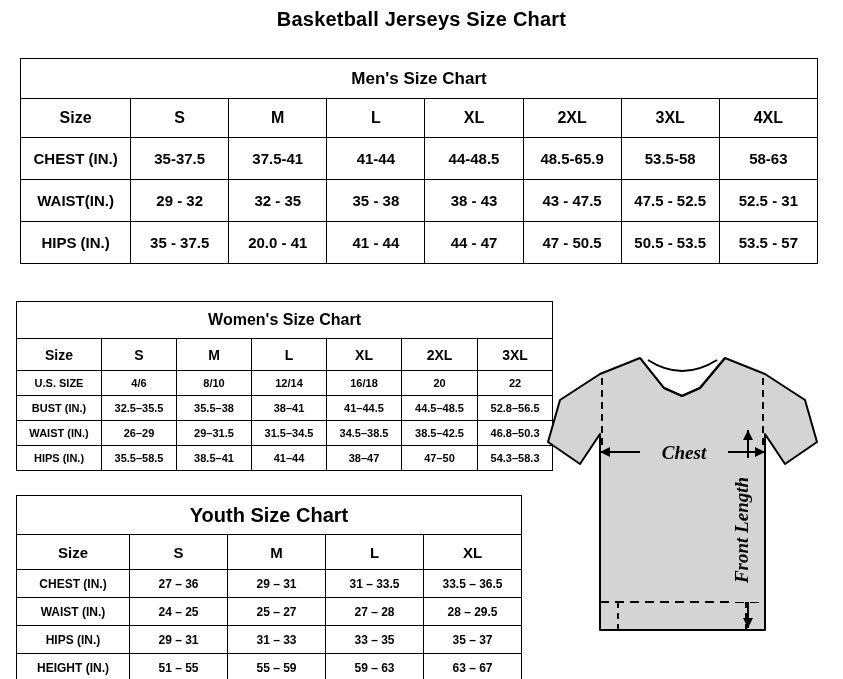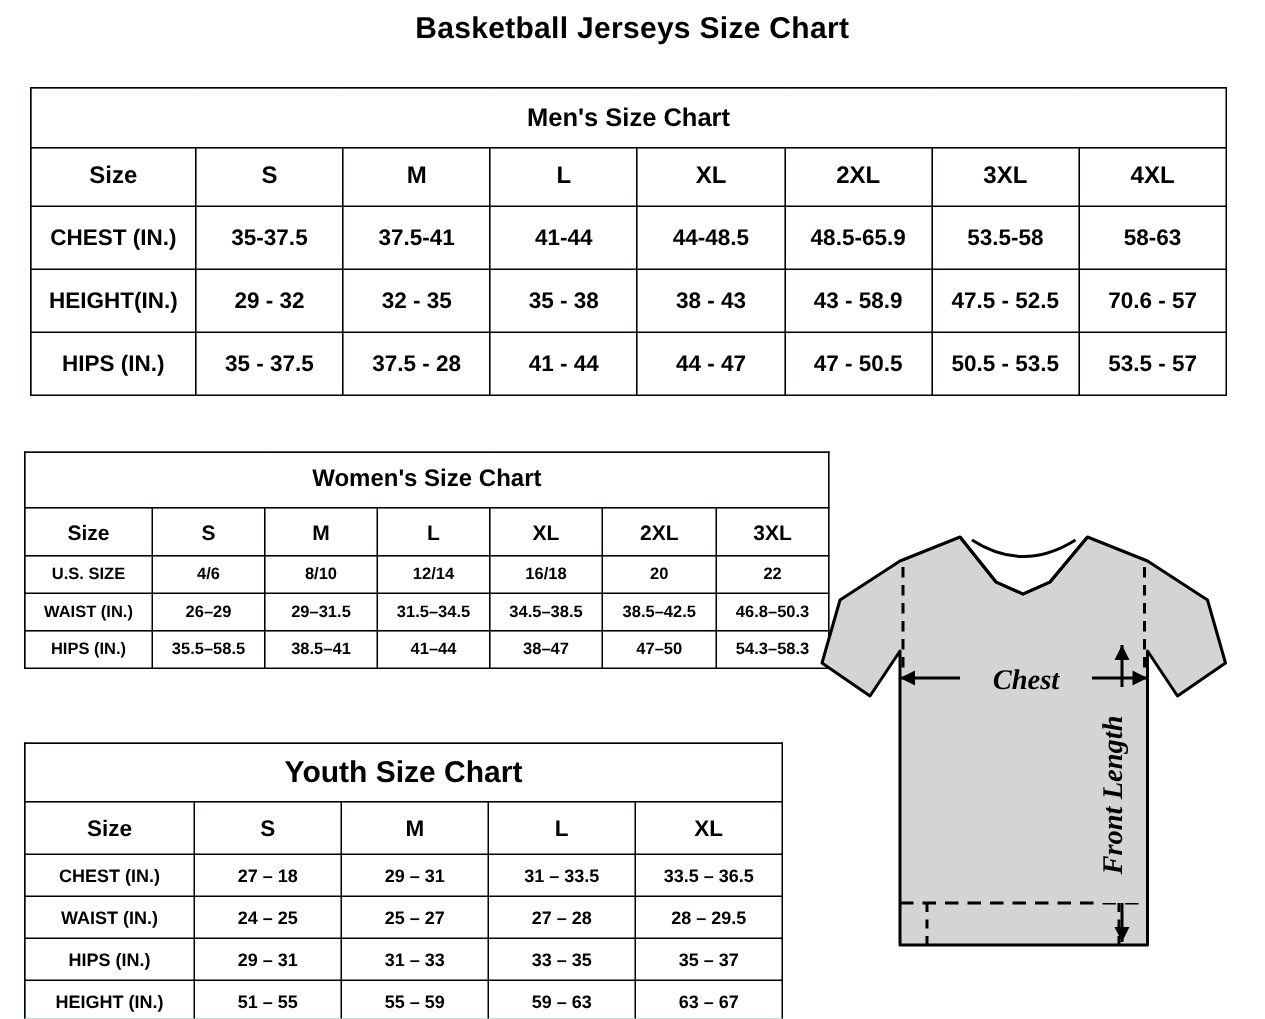--- a/index.html
+++ b/index.html
@@ -173,33 +173,33 @@
       <td class="rowlabel">CHEST (IN.)</td>
       <td>35-37.5</td>
       <td>37.5-41</td>
       <td>41-44</td>
       <td>44-48.5</td>
       <td>48.5-65.9</td>
       <td>53.5-58</td>
       <td>58-63</td>
     </tr>
     <tr class="data-row">
-      <td class="rowlabel">HEIGHT(IN.)</td>
+      <td class="rowlabel">WAIST(IN.)</td>
       <td>29 - 32</td>
       <td>32 - 35</td>
       <td>35 - 38</td>
       <td>38 - 43</td>
-      <td>43 - 58.9</td>
+      <td>43 - 47.5</td>
       <td>47.5 - 52.5</td>
-      <td>70.6 - 57</td>
+      <td>52.5 - 31</td>
     </tr>
     <tr class="data-row">
       <td class="rowlabel">HIPS (IN.)</td>
       <td>35 - 37.5</td>
-      <td>37.5 - 28</td>
+      <td>20.0 - 41</td>
       <td>41 - 44</td>
       <td>44 - 47</td>
       <td>47 - 50.5</td>
       <td>50.5 - 53.5</td>
       <td>53.5 - 57</td>
     </tr>
   </tbody>
 </table>
 
 <table class="chart" id="womens-chart">
@@ -228,20 +228,29 @@
     <tr class="data-row">
       <td class="rowlabel">U.S. SIZE</td>
       <td>4/6</td>
       <td>8/10</td>
       <td>12/14</td>
       <td>16/18</td>
       <td>20</td>
       <td>22</td>
     </tr>
     <tr class="data-row">
+      <td class="rowlabel">BUST  (IN.)</td>
+      <td>32.5–35.5</td>
+      <td>35.5–38</td>
+      <td>38–41</td>
+      <td>41–44.5</td>
+      <td>44.5–48.5</td>
+      <td>52.8–56.5</td>
+    </tr>
+    <tr class="data-row">
       <td class="rowlabel">WAIST  (IN.)</td>
       <td>26–29</td>
       <td>29–31.5</td>
       <td>31.5–34.5</td>
       <td>34.5–38.5</td>
       <td>38.5–42.5</td>
       <td>46.8–50.3</td>
     </tr>
     <tr class="data-row">
       <td class="rowlabel">HIPS  (IN.)</td>
@@ -269,21 +278,21 @@
     </tr>
     <tr class="header-row">
       <td class="hdr">Size</td>
       <td class="hdr">S</td>
       <td class="hdr">M</td>
       <td class="hdr">L</td>
       <td class="hdr">XL</td>
     </tr>
     <tr class="data-row">
       <td class="rowlabel">CHEST (IN.)</td>
-      <td>27 – 18</td>
+      <td>27 – 36</td>
       <td>29 – 31</td>
       <td>31 – 33.5</td>
       <td>33.5 – 36.5</td>
     </tr>
     <tr class="data-row">
       <td class="rowlabel">WAIST  (IN.)</td>
       <td>24 – 25</td>
       <td>25 – 27</td>
       <td>27 – 28</td>
       <td>28 – 29.5</td>

